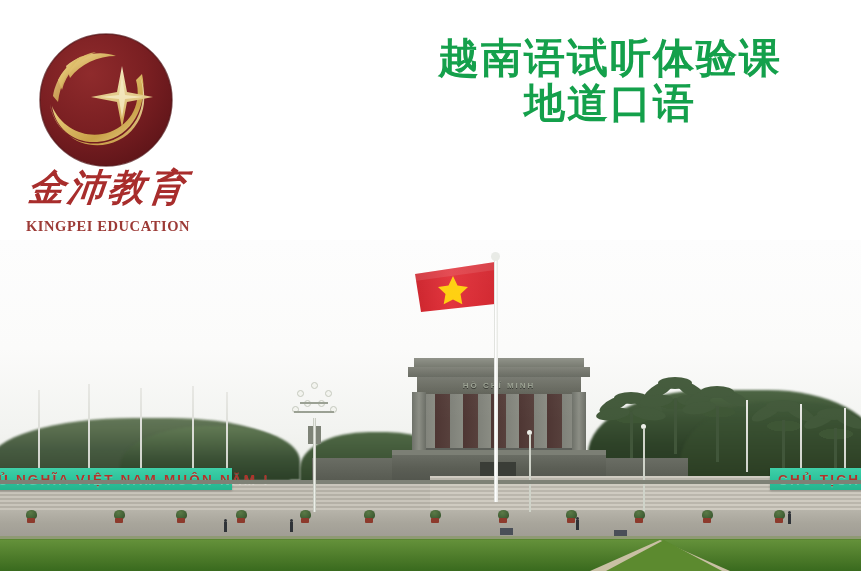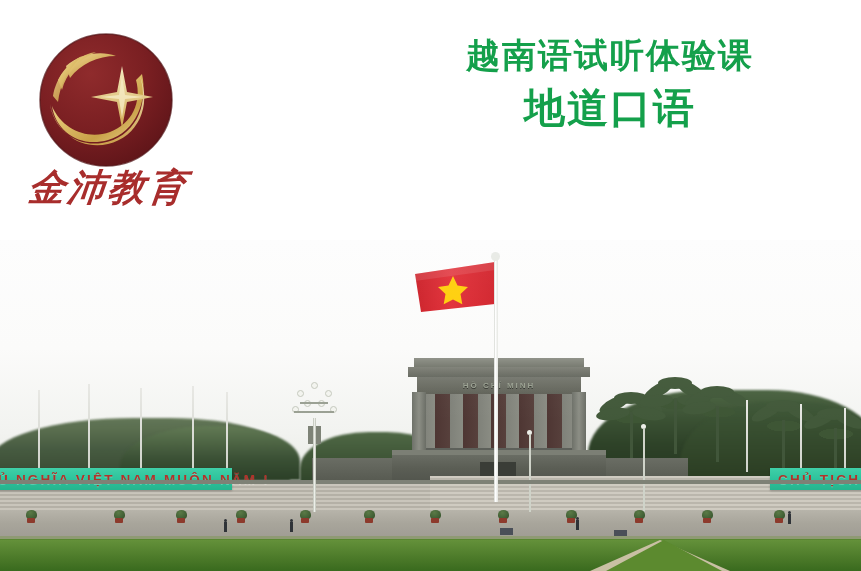--- a/index.html
+++ b/index.html
@@ -82,21 +82,21 @@
   }
 
   .headline-line {
     font-family: "DejaVu Sans", sans-serif;
     font-weight: 700;
     color: #14a04b;
     letter-spacing: 2px;
     line-height: 1;
     white-space: nowrap;
   }
-  .hl-1 { font-size: 34px; margin-bottom: 16px; }
+  .hl-1 { font-size: 41px; margin-bottom: 4px; }
   .hl-2 { font-size: 41px; margin-bottom: 16px; }
   .hl-3 { font-size: 41px; }
 
   
   .photo {
     position: absolute;
     left: 0; top: 240px;
     width: 861px; height: 331px;
     overflow: hidden;
     background: #f7f8f7;
@@ -501,20 +501,21 @@
           <path d="M 22 50 C 30 34, 46 24, 60 22 C 42 30, 30 44, 26 60 Z" fill="url(#goldG)" opacity=".9"></path>
           <path d="M 17 66 C 20 48, 32 32, 46 26 C 32 40, 24 54, 22 72 Z" fill="url(#goldG)" opacity=".85"></path>
 
           <path d="M 86 36 L 91 62 L 117 67 L 91 72 L 86 98 L 81 72 L 55 67 L 81 62 Z" fill="url(#goldG2)"></path>
           <path d="M 86 46 L 89 65 L 108 67 L 89 69 L 86 88 L 83 69 L 64 67 L 83 65 Z" fill="#f7eec9" opacity=".75"></path>
         </svg>
       </div>
 
       <div class="logo-cn">金沛教育</div>
 
+      <div class="logo-en">KINGPEI EDUCATION</div>
     </div>
 
     <div class="headline">
       <div class="headline-line hl-1">越南语试听体验课</div>
       <div class="headline-line hl-3">地道口语</div>
     </div>
 
   </div>
 
   <div class="photo">

